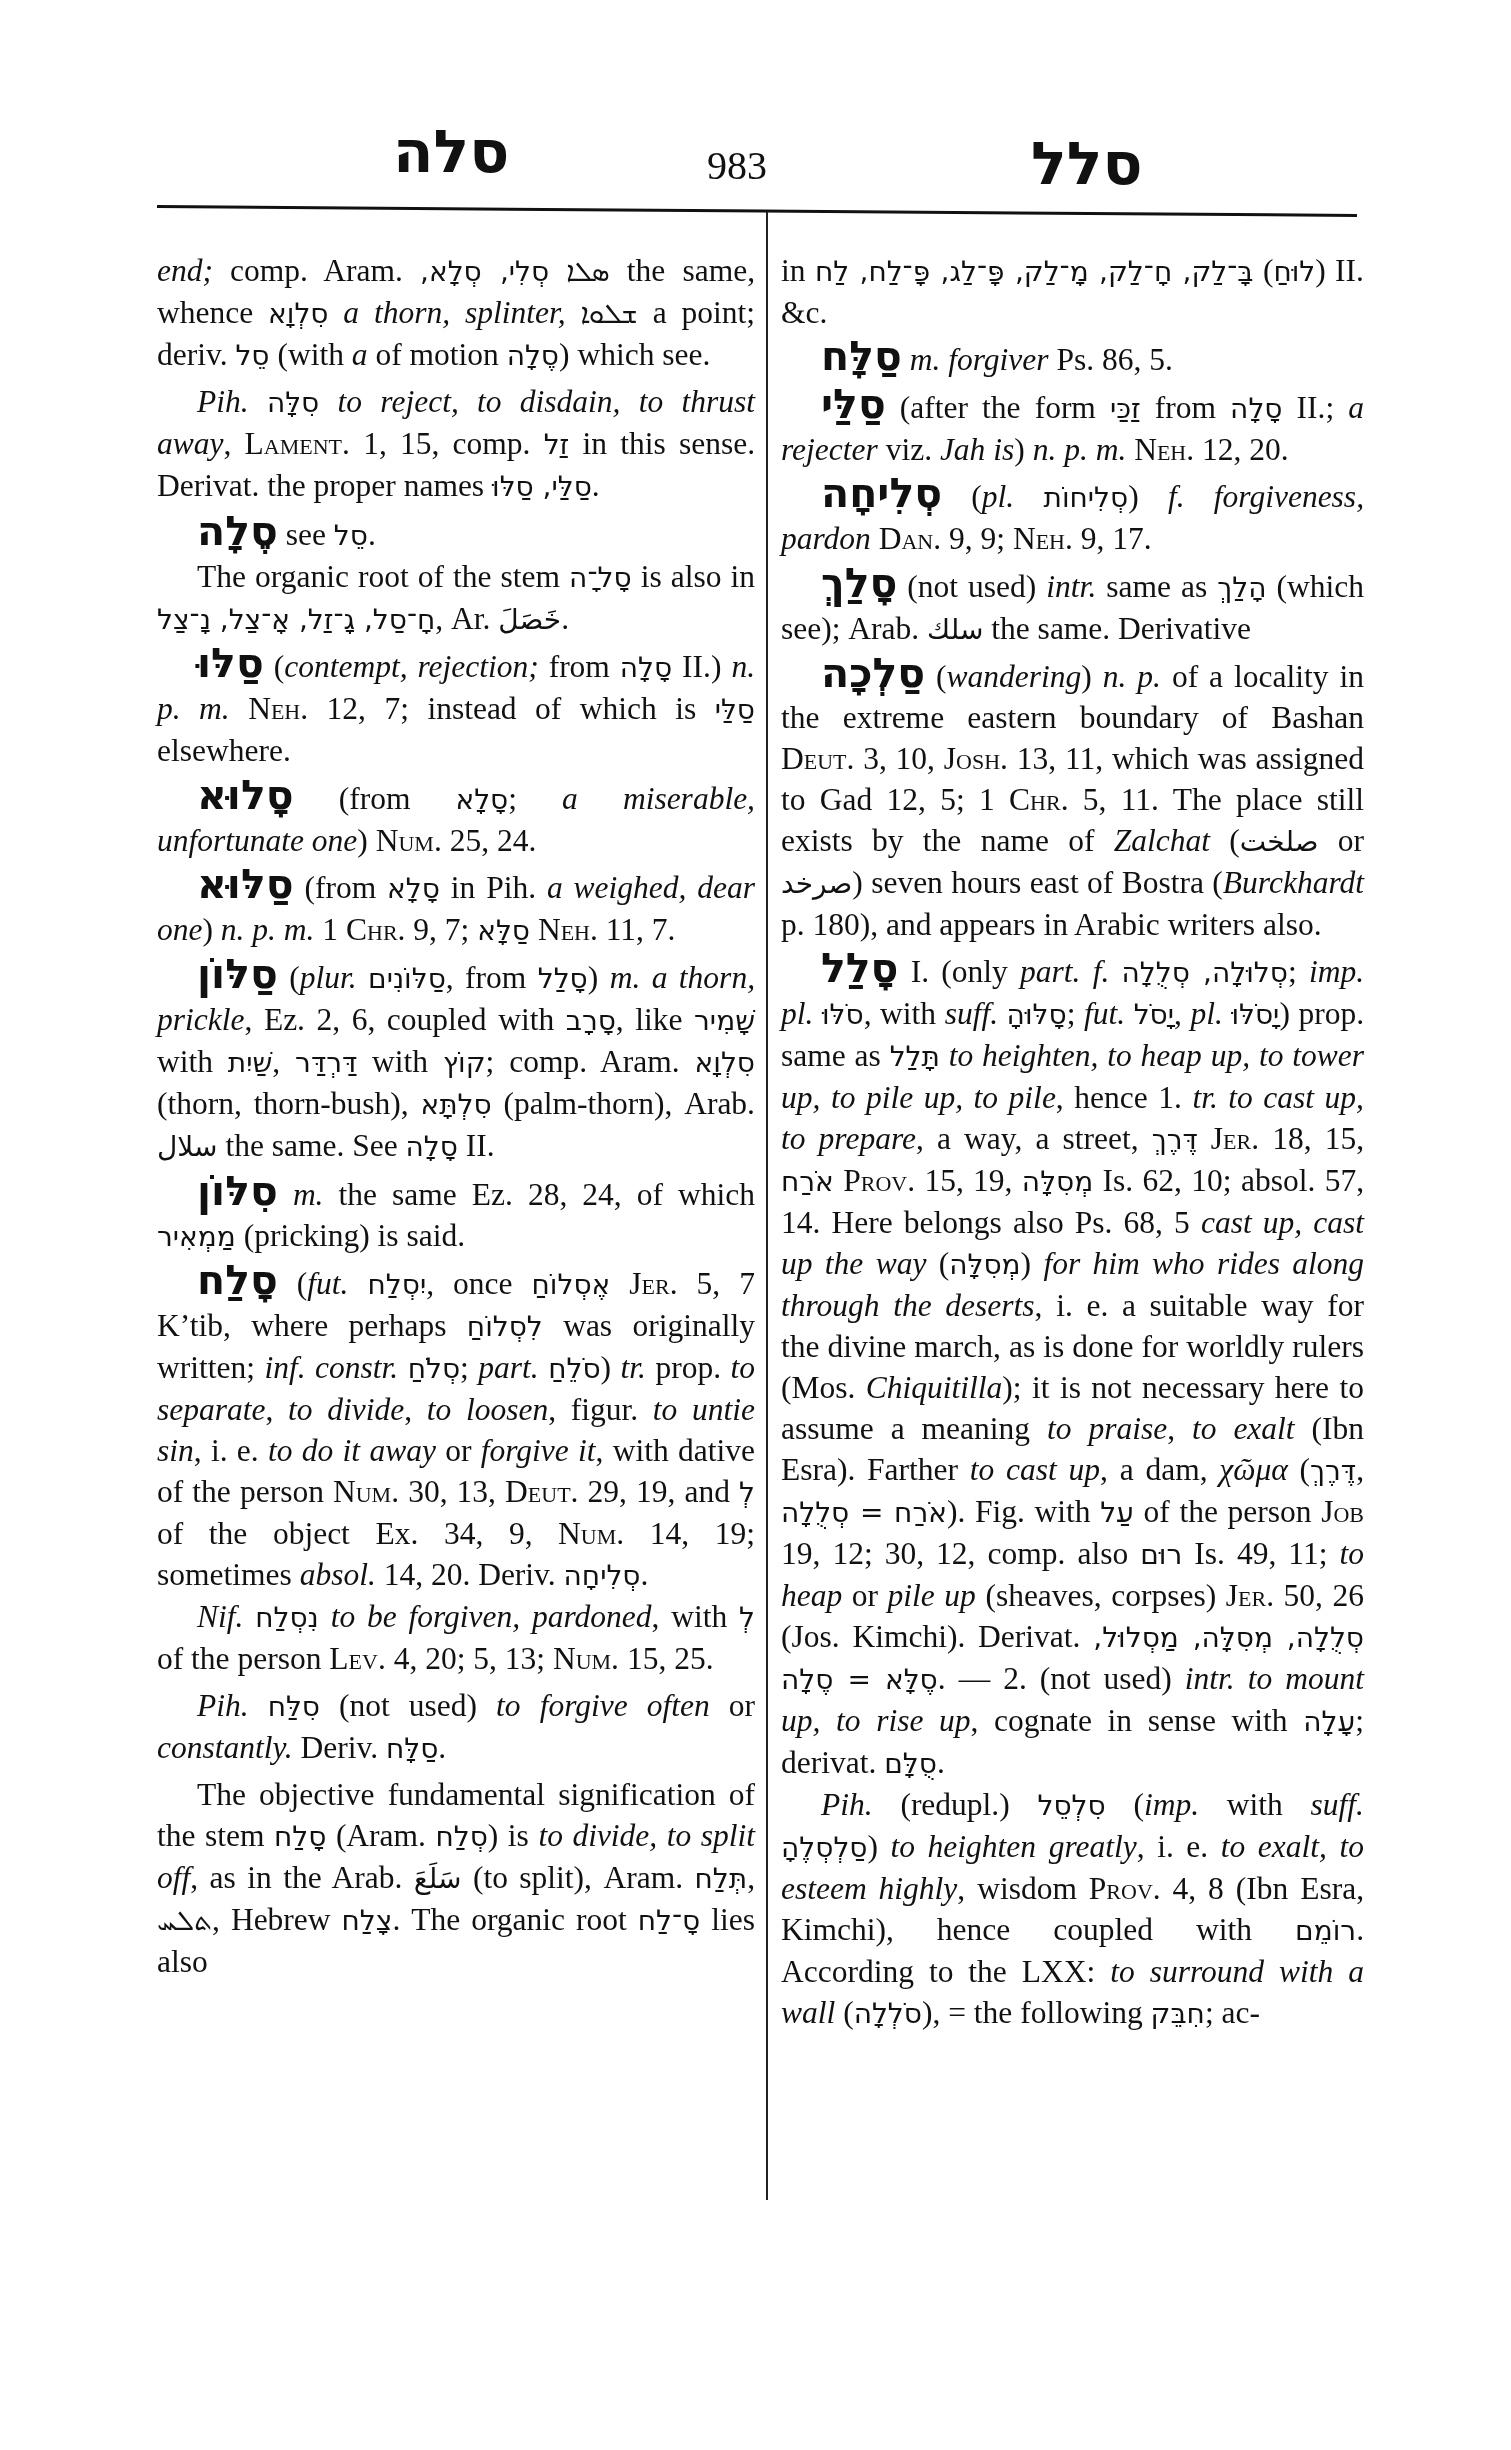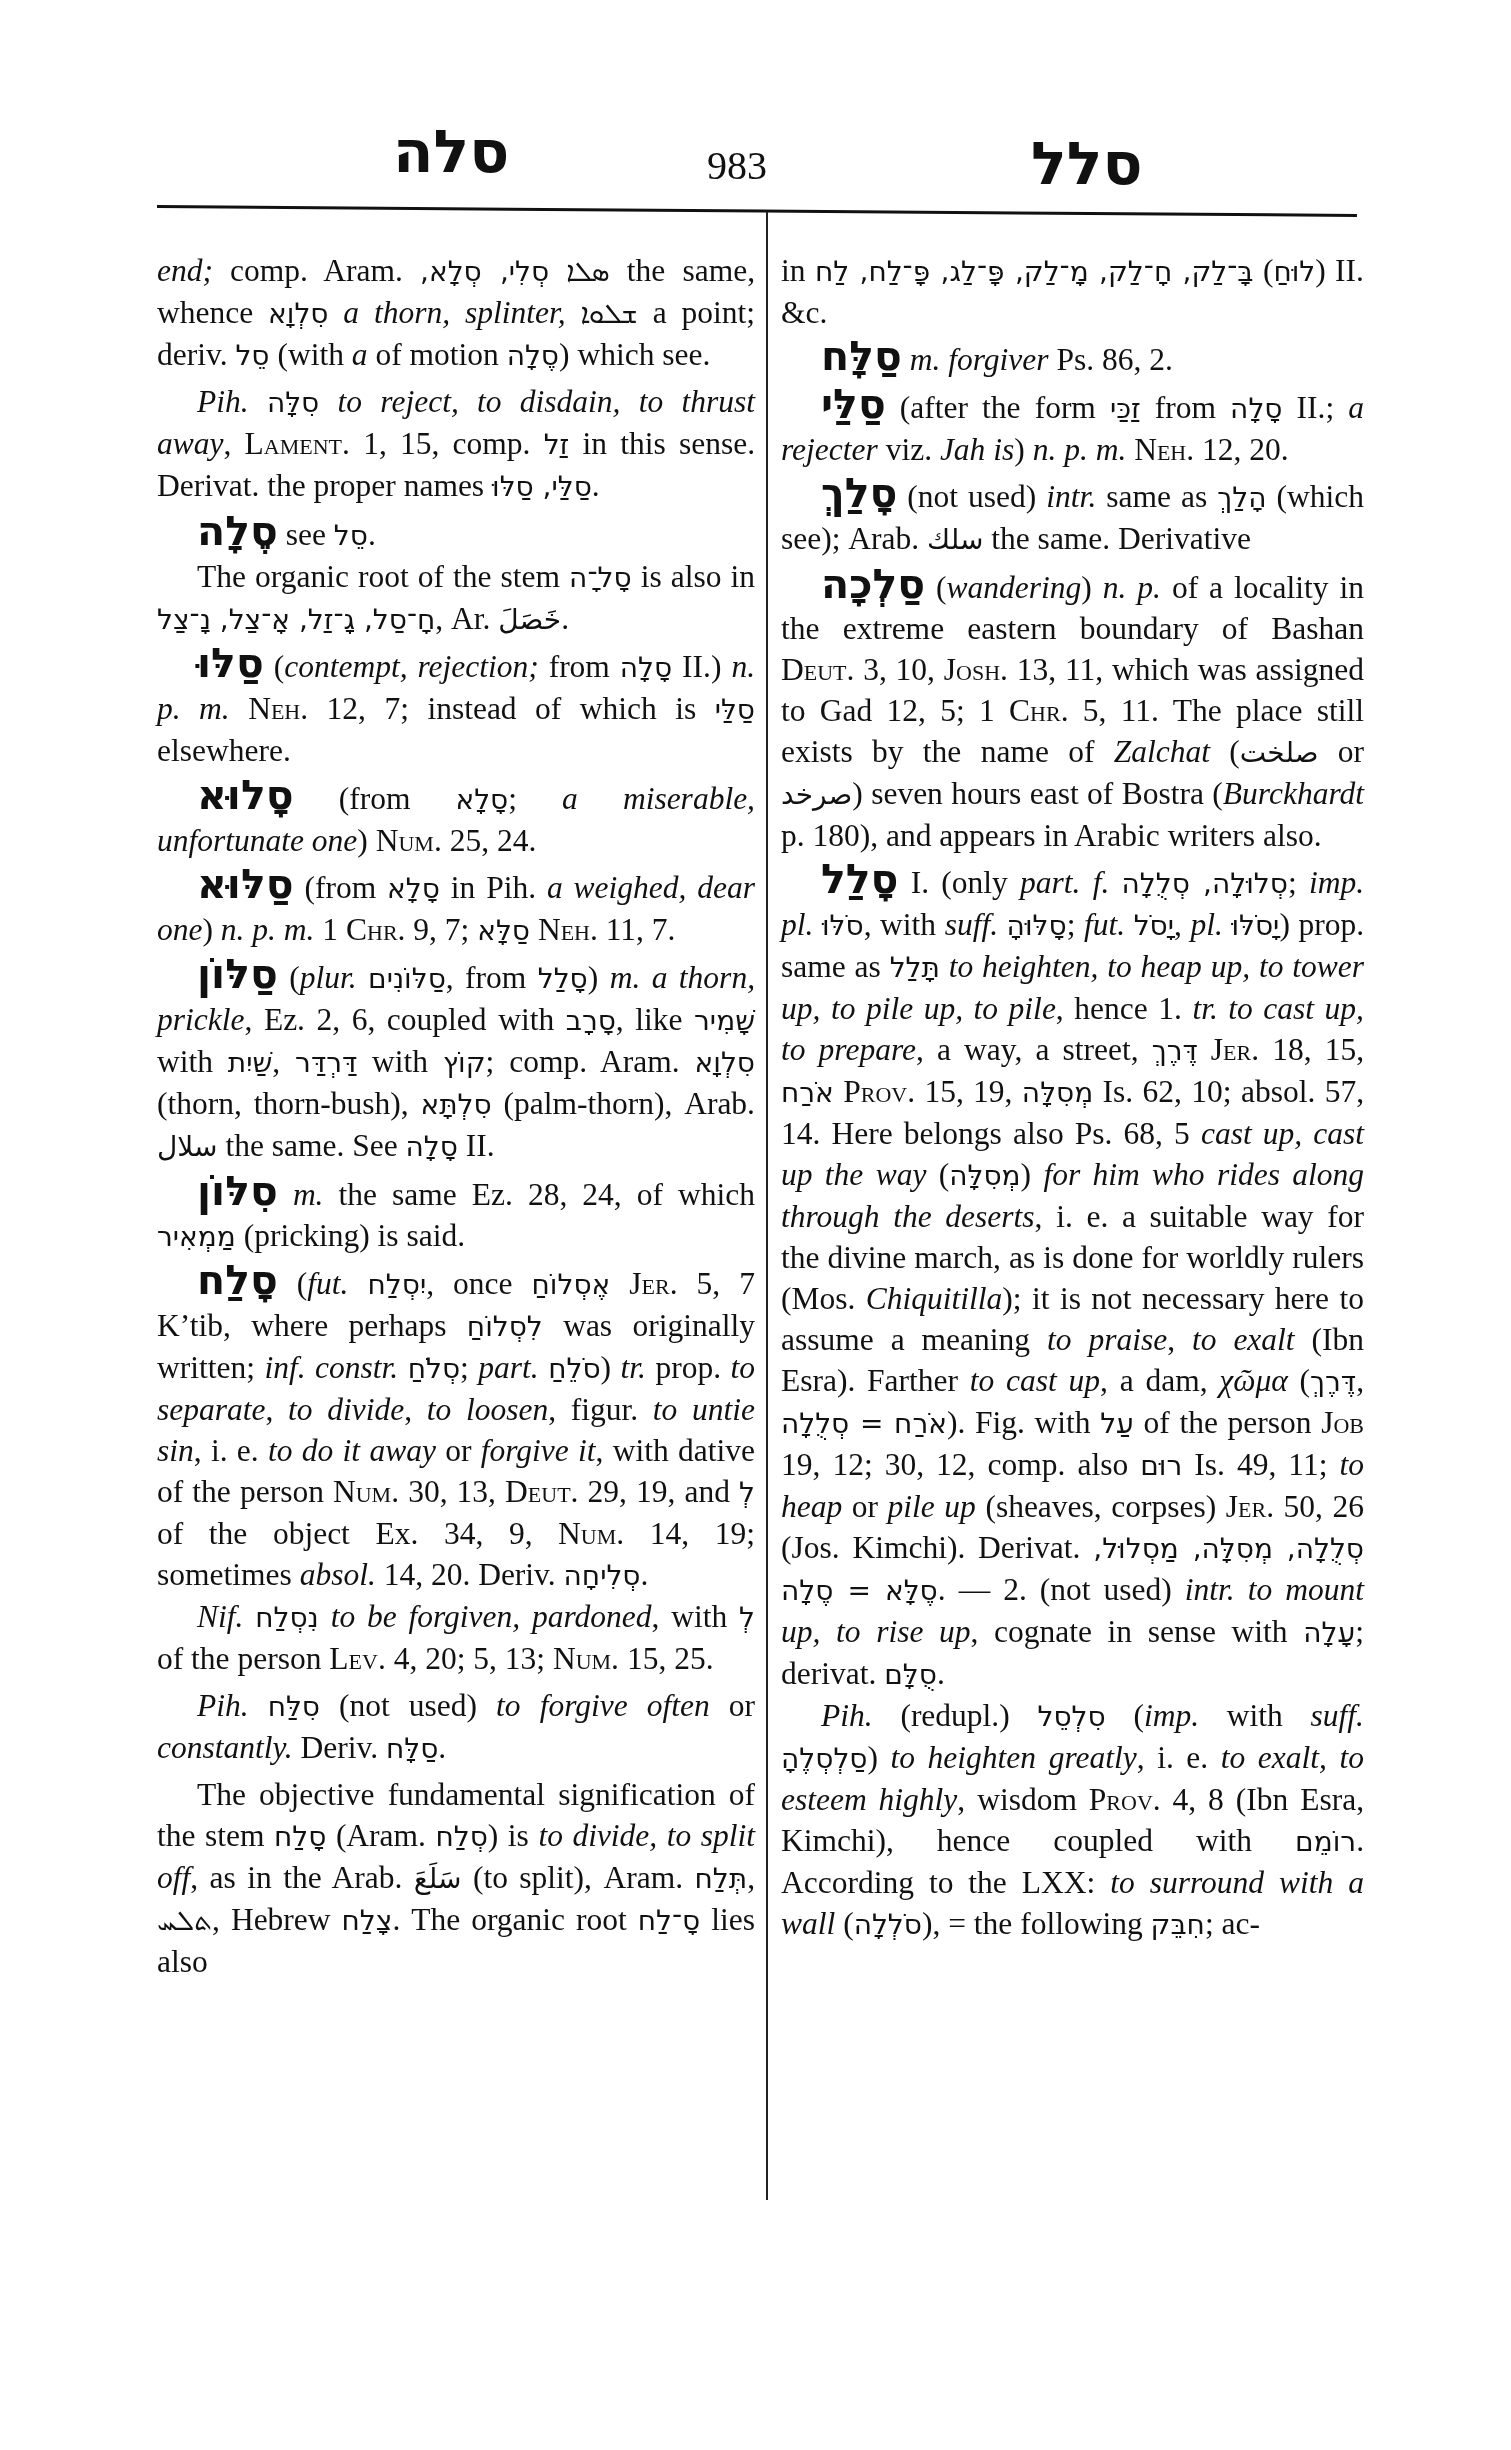--- a/index.html
+++ b/index.html
@@ -94,27 +94,30 @@
     </p>
   </div>
 
   <div class="column col-right">
 
     <p class="entry">
       <span>in </span><span class="he">בָּ־לַק, חָ־לַק, מָ־לַק, פָּ־לַג, פָּ־לַח, לַח</span><span> (</span><span class="he">לוּחַ</span><span>) II. &amp;c.</span>
     </p>
 
     <p class="entry indent gap">
-      <span class="he-big">סַלָּח</span><span> </span><i>m. forgiver</i><span> Ps. 86, 2.</span>
+      <span class="he-big">סַלָּח</span><span> </span><i>m. forgiver</i><span> Ps. 86, 5.</span>
     </p>
 
     <p class="entry indent gap">
       <span class="he-big">סַלַּי</span><span> (after the form </span><span class="he">זַכַּי</span><span> from </span><span class="he">סָלָה</span><span> II.; </span><i>a rejecter</i><span> viz. </span><i>Jah is</i><span>) </span><i>n. p. m.</i><span> </span><span class="sc">Neh.</span><span> 12, 20.</span>
     </p>
 
+    <p class="entry indent gap">
+      <span class="he-big">סְלִיחָה</span><span> (</span><i>pl.</i><span> </span><span class="he">סְלִיחוֹת</span><span>) </span><i>f. forgiveness, pardon</i><span> </span><span class="sc">Dan.</span><span> 9, 9; </span><span class="sc">Neh.</span><span> 9, 17.</span>
+    </p>
 
     <p class="entry indent gap">
       <span class="he-big">סָלַךְ</span><span> (not used) </span><i>intr.</i><span> same as </span><span class="he">הָלַךְ</span><span> (which see); Arab. </span><span class="ar">سلك</span><span> the same. Derivative</span>
     </p>
 
     <p class="entry indent gap">
       <span class="he-big">סַלְכָה</span><span> (</span><i>wandering</i><span>) </span><i>n. p.</i><span> of a locality in the extreme eastern boundary of Bashan </span><span class="sc">Deut.</span><span> 3, 10,  </span><span class="sc">Josh.</span><span> 13, 11,  which was assigned to Gad 12, 5; 1 </span><span class="sc">Chr.</span><span> 5, 11.  The place still exists by the name of </span><i>Zalchat</i><span> (</span><span class="ar">صلخت</span><span> or </span><span class="ar">صرخد</span><span>) seven hours east of Bostra (</span><i>Burckhardt</i><span> p. 180), and appears in Arabic writers also.</span>
     </p>
 
     <p class="entry indent gap">

